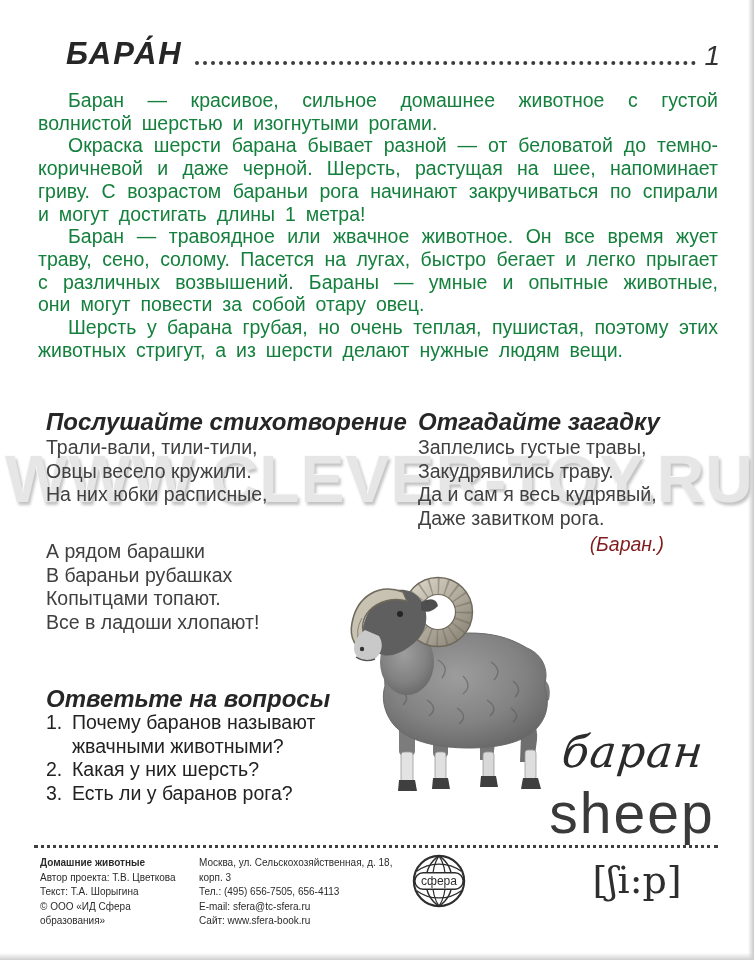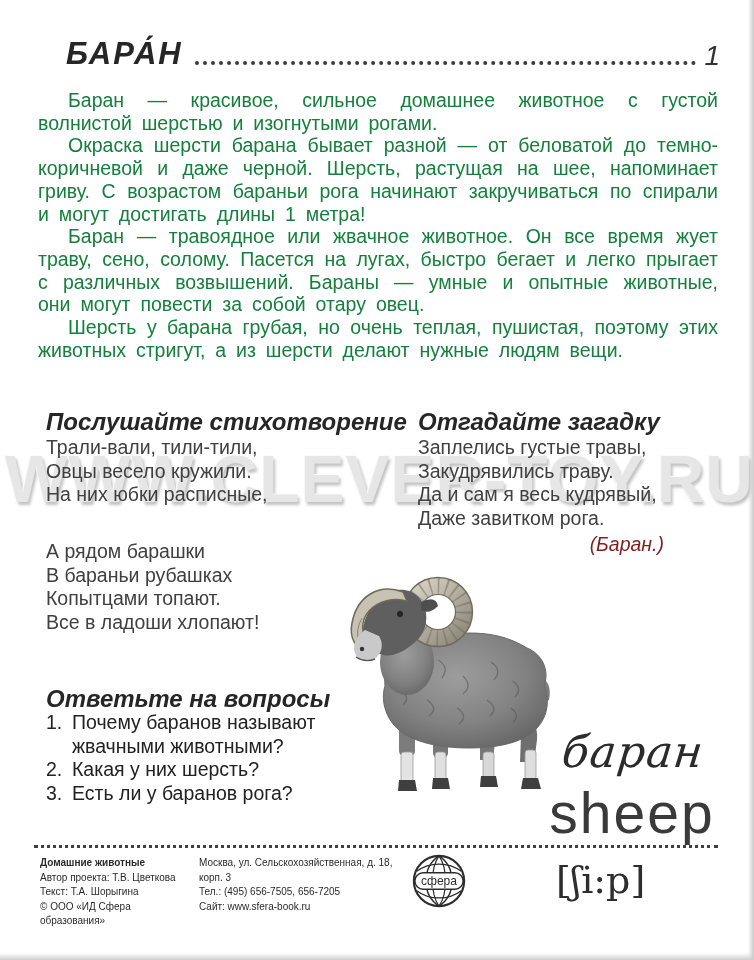--- a/index.html
+++ b/index.html
@@ -46,21 +46,21 @@
 
   
   .ram{position:absolute;left:340px;top:550px;width:232px;height:248px;z-index:2;}
 
   
   .vocab-ru{position:absolute;left:548px;top:726px;width:170px;text-align:center;
     font-family:"DejaVu Serif",serif;font-style:italic;font-size:44px;color:#2b2b2b;
     transform:skewX(-6deg);letter-spacing:1px;z-index:3;}
   .vocab-en{position:absolute;left:546px;top:780px;width:172px;text-align:center;
     font-size:57px;font-weight:400;letter-spacing:2px;color:#3a3a3a;z-index:3;}
-  .vocab-ipa{position:absolute;left:556px;top:858px;width:162px;text-align:left;
+  .vocab-ipa{position:absolute;left:556px;top:858px;width:162px;text-align:center;
     font-family:"DejaVu Serif",serif;font-size:38px;color:#2e2e2e;z-index:3;}
 
   
   .watermark{position:absolute;left:0;top:441px;width:100%;text-align:right;
     font-size:66px;font-weight:bold;letter-spacing:1px;white-space:nowrap;
     color:#e6e6e6;text-shadow:-1px -1px 0 #fbfbfb,2px 3px 3px #c3c3c3;
     z-index:1;pointer-events:none;}
 
   
   .footer-rule{position:absolute;left:34px;top:845px;width:684px;border-top:3.5px dotted #3f3f3f;z-index:3;}
@@ -193,21 +193,22 @@
 
   <div class="f-col f-left">
     <div class="f-series">Домашние животные</div>
     <div>Автор проекта: Т.В. Цветкова</div>
     <div>Текст: Т.А. Шорыгина</div>
     <div>© ООО «ИД Сфера образования»</div>
   </div>
 
   <div class="f-col f-mid">
     <div>Москва, ул. Сельскохозяйственная, д. 18, корп. 3</div>
-    <div>Тел.: (495) 656-7505, 656-7205</div>
+    <div>Тел.: (495) 656-7505, 656-4113</div>
+    <div>E-mail: sfera@tc-sfera.ru</div>
     <div>Сайт: www.sfera-book.ru</div>
   </div>
 
   <svg class="sfera-logo" viewBox="0 0 60 60" aria-hidden="true">
     <circle cx="30" cy="30" r="26" fill="none" stroke="#2d2d2d" stroke-width="2.2"></circle>
     <path d="M30,4 C12,16 12,44 30,56" fill="none" stroke="#2d2d2d" stroke-width="1.5"></path>
     <path d="M30,4 C48,16 48,44 30,56" fill="none" stroke="#2d2d2d" stroke-width="1.5"></path>
     <path d="M30,4 C21,17 21,43 30,56" fill="none" stroke="#2d2d2d" stroke-width="1.2"></path>
     <path d="M30,4 C39,17 39,43 30,56" fill="none" stroke="#2d2d2d" stroke-width="1.2"></path>
     <path d="M7,20 C20,10 40,10 53,20" fill="none" stroke="#2d2d2d" stroke-width="1.3"></path>

